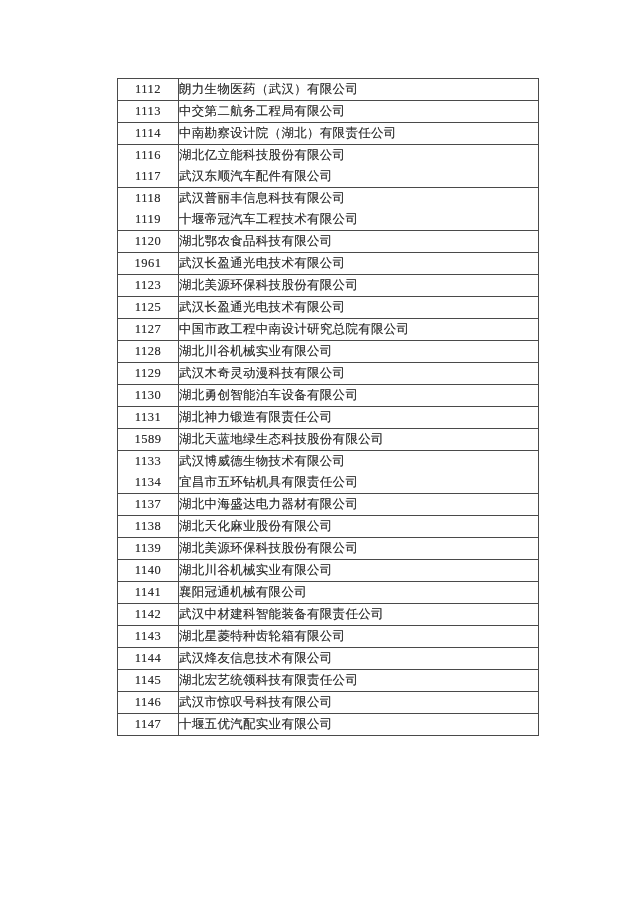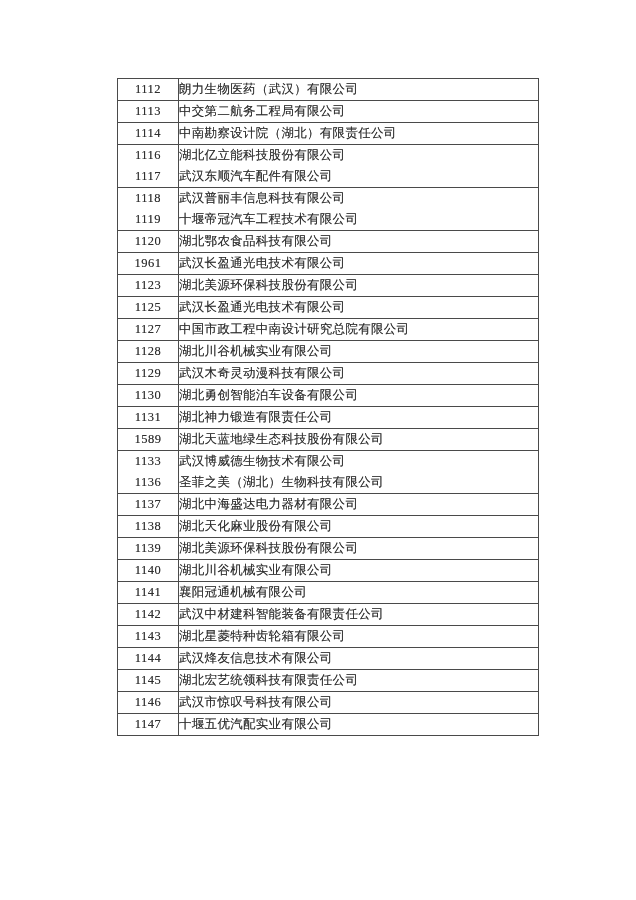--- a/index.html
+++ b/index.html
@@ -126,22 +126,22 @@
         </tr>
         <tr>
           <td class="num-cell">1589</td>
           <td class="name-cell">湖北天蓝地绿生态科技股份有限公司</td>
         </tr>
         <tr class="no-bottom">
           <td class="num-cell">1133</td>
           <td class="name-cell">武汉博威德生物技术有限公司</td>
         </tr>
         <tr>
-          <td class="num-cell">1136</td>
-          <td class="name-cell">圣菲之美（湖北）生物科技有限公司</td>
+          <td class="num-cell">1134</td>
+          <td class="name-cell">宜昌市五环钻机具有限责任公司</td>
         </tr>
         <tr>
           <td class="num-cell">1137</td>
           <td class="name-cell">湖北中海盛达电力器材有限公司</td>
         </tr>
         <tr>
           <td class="num-cell">1138</td>
           <td class="name-cell">湖北天化麻业股份有限公司</td>
         </tr>
         <tr>

